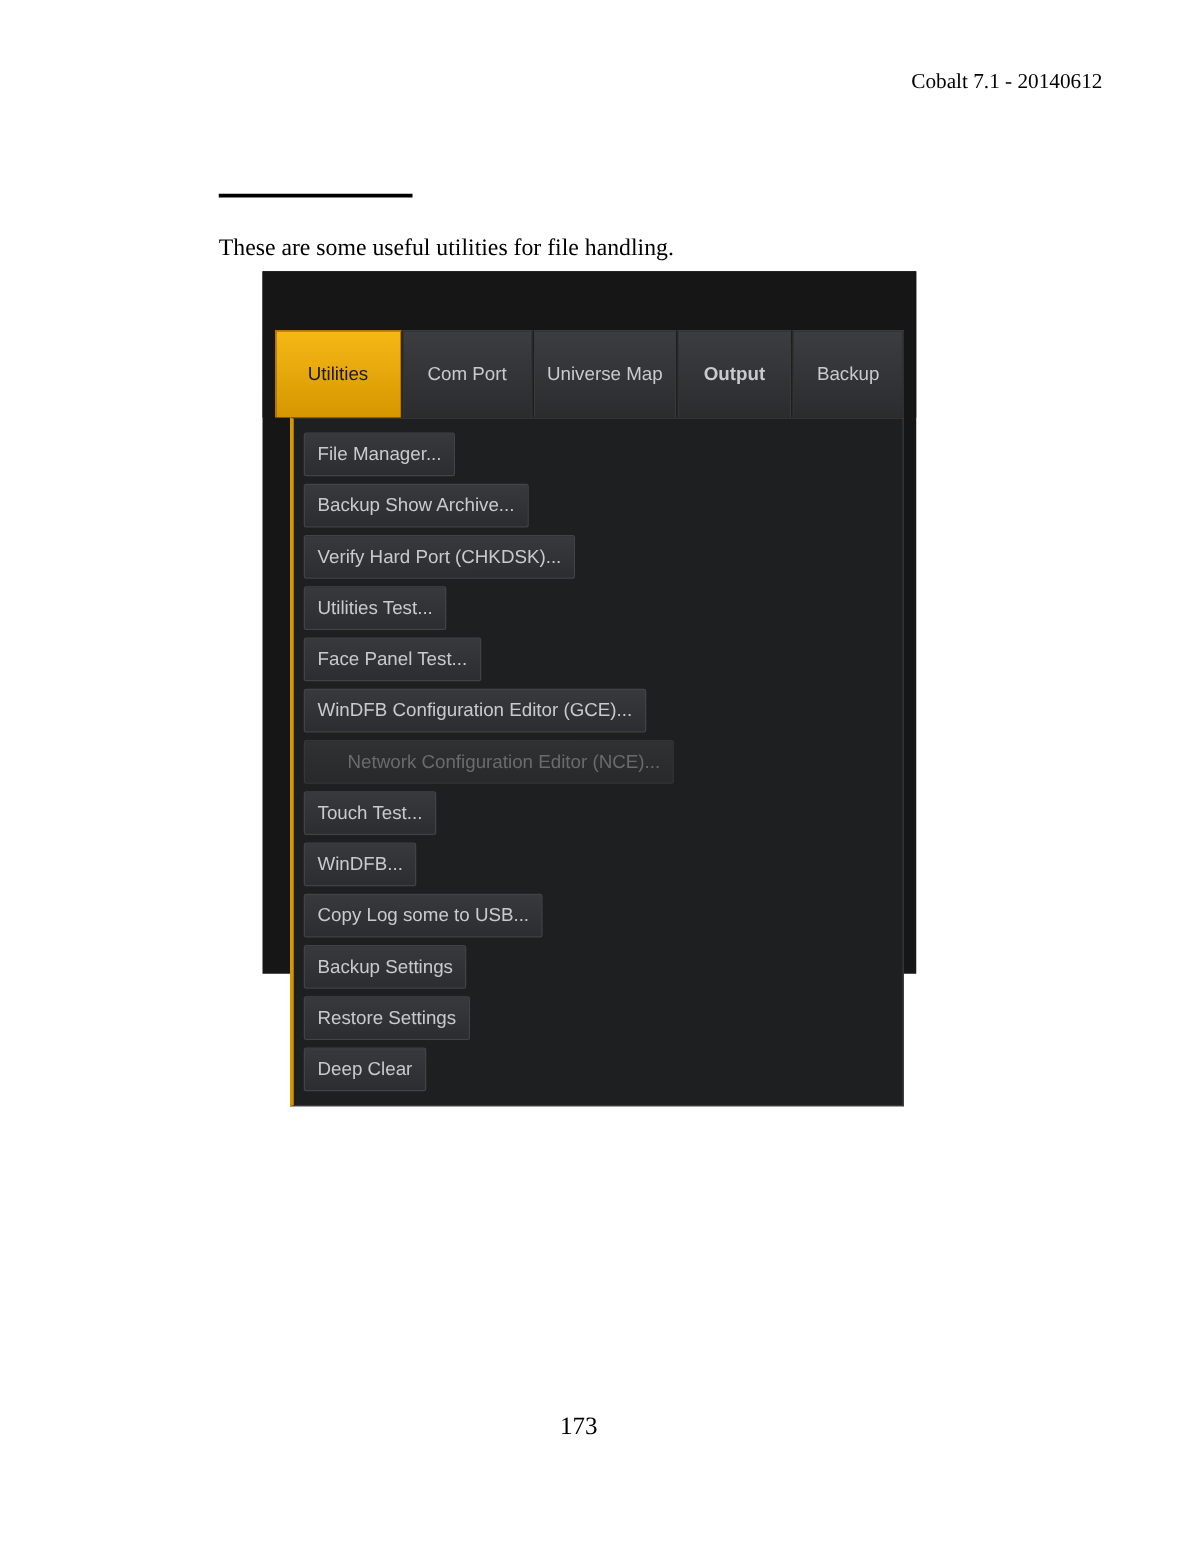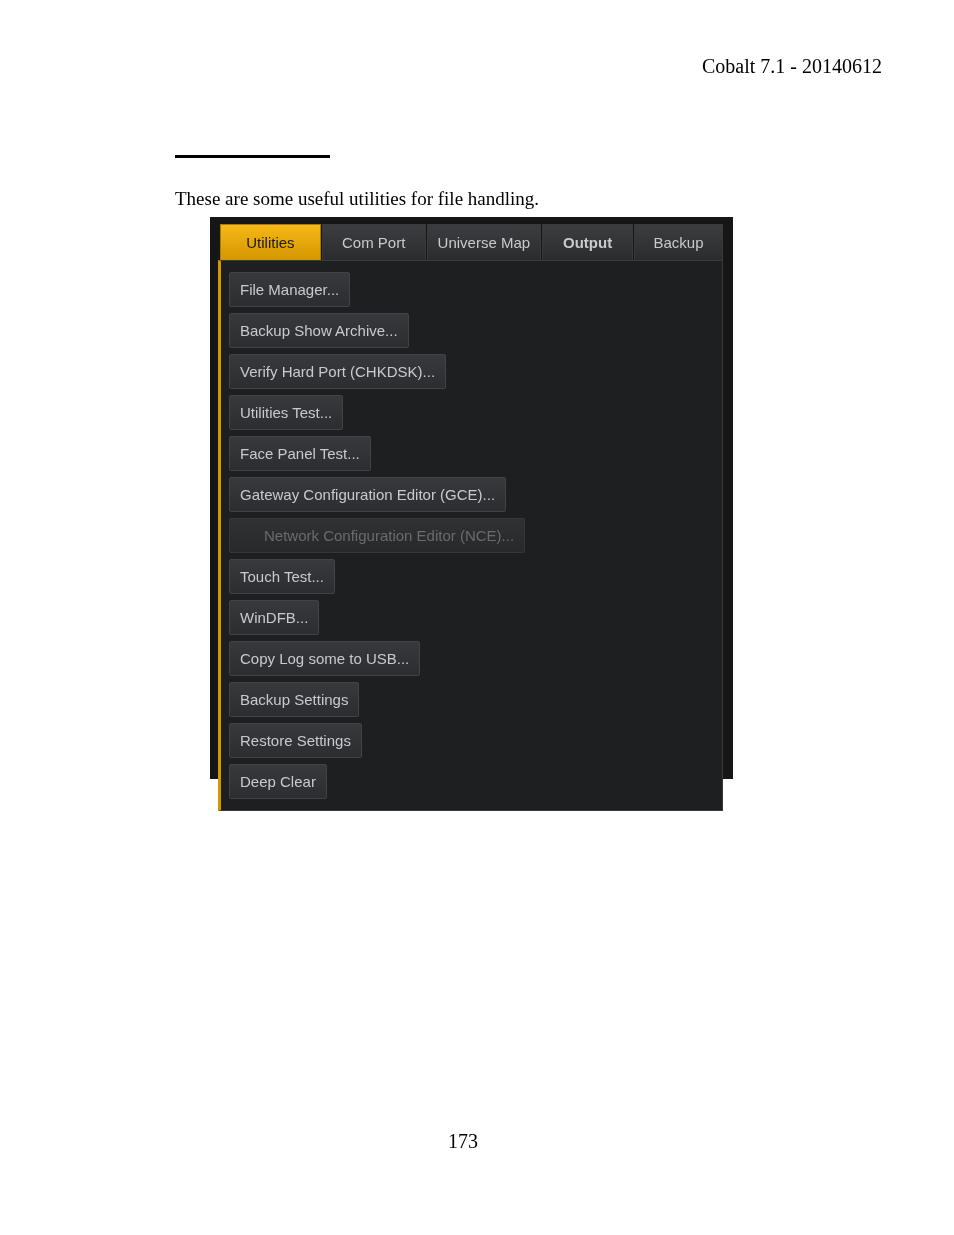--- a/index.html
+++ b/index.html
@@ -9,21 +9,21 @@
     height: 1235px;
     background: #ffffff;
     font-family: "Times New Roman", Times, serif;
     color: #000;
     position: relative;
   }
   .header-text {
     position: absolute;
     top: 55px;
     right: 72px;
-    font-size: 20px;
+    font-size: 17px;
   }
   .rule {
     position: absolute;
     top: 155px;
     left: 175px;
     width: 155px;
     height: 3px;
     background: #000;
   }
   .intro-text {
@@ -42,45 +42,46 @@
     font-family: "Segoe UI", Tahoma, Verdana, sans-serif;
     font-size: 15px;
     color: #c9cacb;
   }
   .tabs {
     display: flex;
     padding: 7px 10px 0 10px;
     background: #161616;
   }
   .tab {
-    padding: 9px 0;
+    padding: 26px 0;
     text-align: center;
     border: 1px solid #3a3a3a;
     border-bottom: none;
     background: linear-gradient(#3b3d40, #2a2c2e);
     color: #c9cacb;
     font-size: 15px;
     cursor: pointer;
     margin-right: 1px;
+    margin-top: 40px;
   }
   .tab.active {
     background: linear-gradient(#f5b816, #d69600);
     color: #1a1a1a;
     border-color: #b07a00;
     font-weight: 500;
   }
   .tab.t0 { width: 100px; }
   .tab.t1 { width: 103px; }
   .tab.t2 { width: 114px; }
   .tab.t3 { width: 90px; font-weight: bold; }
   .tab.t4 { width: 88px; margin-right:0;}
   .panel {
     border: 1px solid #3a3a3a;
     border-left: 3px solid #d69600;
-    margin: 0 10px 0 8px;
+    margin: 0 10px 0 22px;
     background: #1e1f21;
     padding: 8px 8px;
     box-sizing: border-box;
   }
   .item {
     padding: 8px 10px;
     margin: 3px 0;
     background: linear-gradient(#37393c, #2b2d30);
     border: 1px solid #424345;
     border-radius: 2px;
@@ -121,21 +122,21 @@
     <div class="tab t2">Universe Map</div>
     <div class="tab t3">Output</div>
     <div class="tab t4">Backup</div>
   </div>
   <div class="panel">
     <div class="row"><div class="item">File Manager...</div></div>
     <div class="row"><div class="item">Backup Show Archive...</div></div>
     <div class="row"><div class="item">Verify Hard Port (CHKDSK)...</div></div>
     <div class="row"><div class="item">Utilities Test...</div></div>
     <div class="row"><div class="item">Face Panel Test...</div></div>
-    <div class="row"><div class="item">Gateway Configuration Editor (GCE)...</div></div>
+    <div class="row"><div class="item">WinDFB Configuration Editor (GCE)...</div></div>
     <div class="row"><div class="item disabled">Network Configuration Editor (NCE)...</div></div>
     <div class="row"><div class="item">Touch Test...</div></div>
     <div class="row"><div class="item">WinDFB...</div></div>
     <div class="row"><div class="item">Copy Log some to USB...</div></div>
     <div class="row"><div class="item">Backup Settings</div></div>
     <div class="row"><div class="item">Restore Settings</div></div>
     <div class="row"><div class="item">Deep Clear</div></div>
   </div>
 </div>
 

